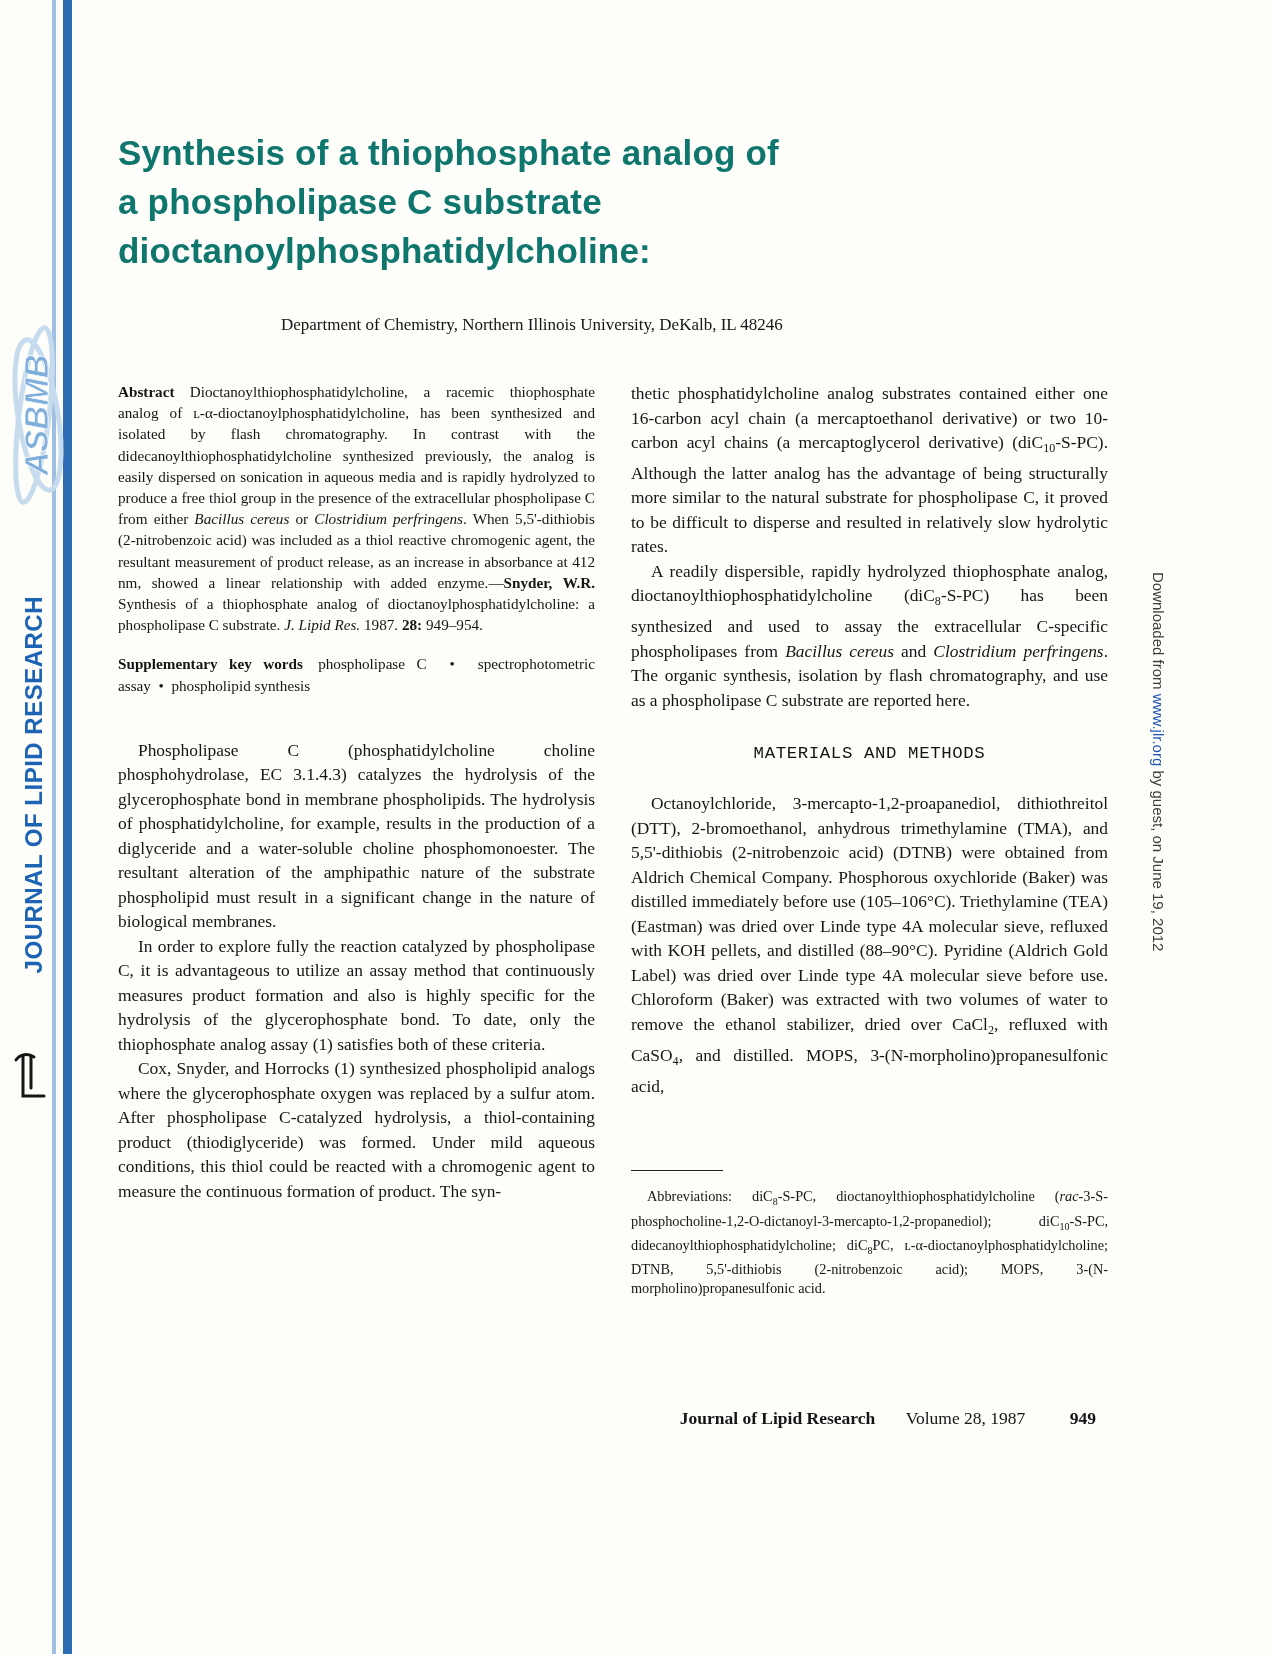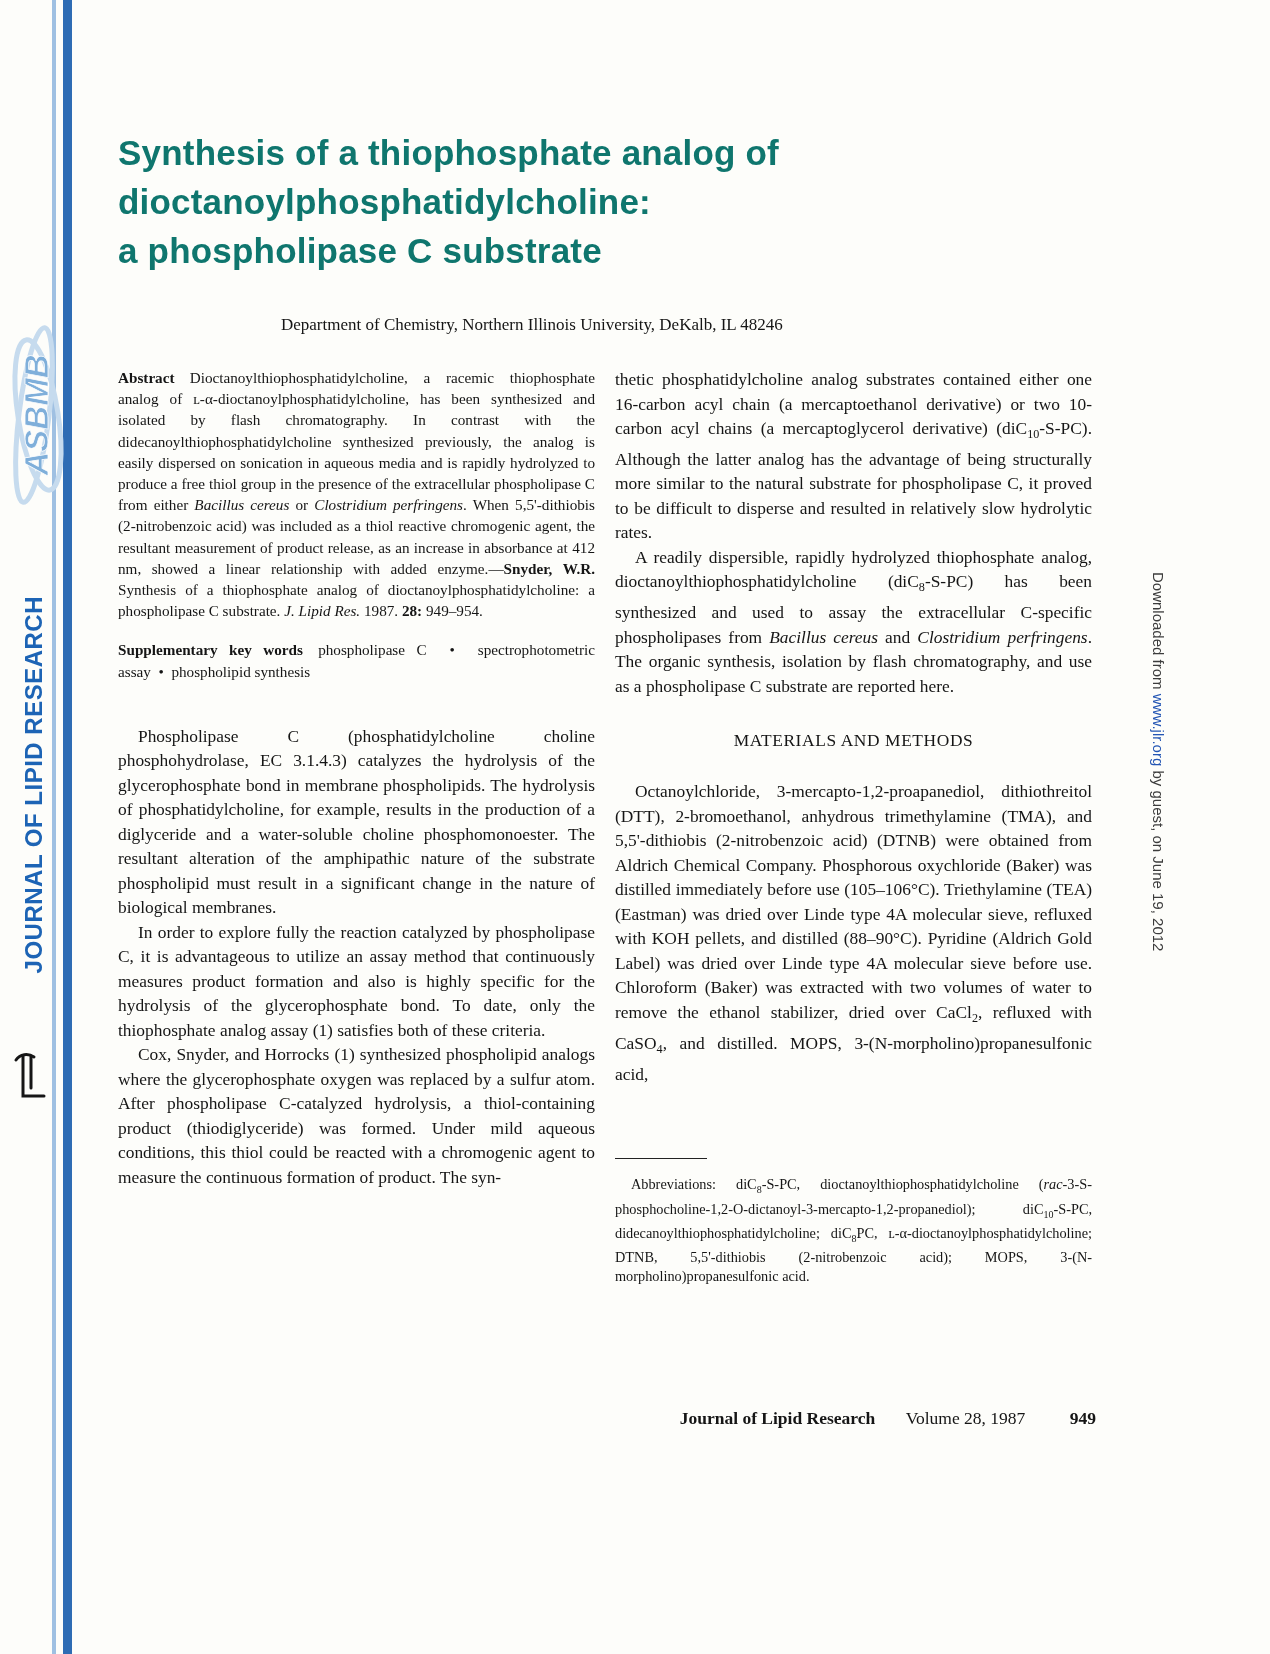--- a/index.html
+++ b/index.html
@@ -57,36 +57,37 @@
     font-size:35px;
     line-height:49px;
     letter-spacing:0.2px;
     color:#0f766e;
   }
 
   .byline { margin-top:40px; margin-left:163px; }
   .author { font-size:18.5px; font-weight:bold; }
   .affiliation { margin-top:15px; font-size:17px; }
 
-  .columns { display:flex; gap:20px; margin-top:32px; }
+  .columns { display:flex; gap:36px; margin-top:46px; }
   .col { width:477px; text-align:justify; }
 
   .abstract { font-size:15.2px; line-height:21.2px; }
   .keywords { font-size:15.2px; line-height:21.2px; margin-top:18px; }
 
   .body-text { margin-top:42px; }
   .body-text p, .col-right p { font-size:17.4px; line-height:24.5px; }
   p.indent { text-indent:20px; }
 
   .section-heading {
     text-align:center;
     font-size:17.4px;
     letter-spacing:0.6px;
     margin:32px 0 28px 0;
     font-weight:normal;
+    font-family:Liberation Mono, monospace;
   }
 
   .footnote-rule { width:92px; border:none; border-top:1.5px solid #222; margin:72px 0 16px 0; }
   .footnote { font-size:14.3px; line-height:19.3px; text-align:justify; text-indent:16px; }
 
   .footer {
     position:absolute;
     top:1408px;
     left:118px;
     width:978px;
@@ -133,22 +134,22 @@
 <div class="watermark">
   <span class="wm-text">
     <span>Downloaded from </span><span class="wm-link">www.jlr.org</span><span> by guest, on June 19, 2012</span>
   </span>
 </div>
 
 <div class="content">
 
   <div class="title">
     <div>Synthesis of a thiophosphate analog of</div>
+    <div>a phospholipase C substrate</div>
     <div>dioctanoylphosphatidylcholine:</div>
-    <div>a phospholipase C substrate</div>
   </div>
 
   <div class="byline">
     <div class="affiliation">Department of Chemistry, Northern Illinois University, DeKalb, IL 48246</div>
   </div>
 
   <div class="columns">
 
     <div class="col col-left">
       <div class="abstract"><b>Abstract</b> Dioctanoylthiophosphatidylcholine, a racemic thiophosphate analog of ʟ-α-dioctanoylphosphatidylcholine, has been synthesized and isolated by flash chromatography. In contrast with the didecanoylthiophosphatidylcholine synthesized previously, the analog is easily dispersed on sonication in aqueous media and is rapidly hydrolyzed to produce a free thiol group in the presence of the extracellular phospholipase C from either <i>Bacillus cereus</i> or <i>Clostridium perfringens</i>. When 5,5'-dithiobis (2-nitrobenzoic acid) was included as a thiol reactive chromogenic agent, the resultant measurement of product release, as an increase in absorbance at 412 nm, showed a linear relationship with added enzyme.—<b>Snyder, W.R.</b> Synthesis of a thiophosphate analog of dioctanoylphosphatidylcholine: a phospholipase C substrate. <i>J. Lipid Res.</i> 1987. <b>28:</b> 949–954.</div>

